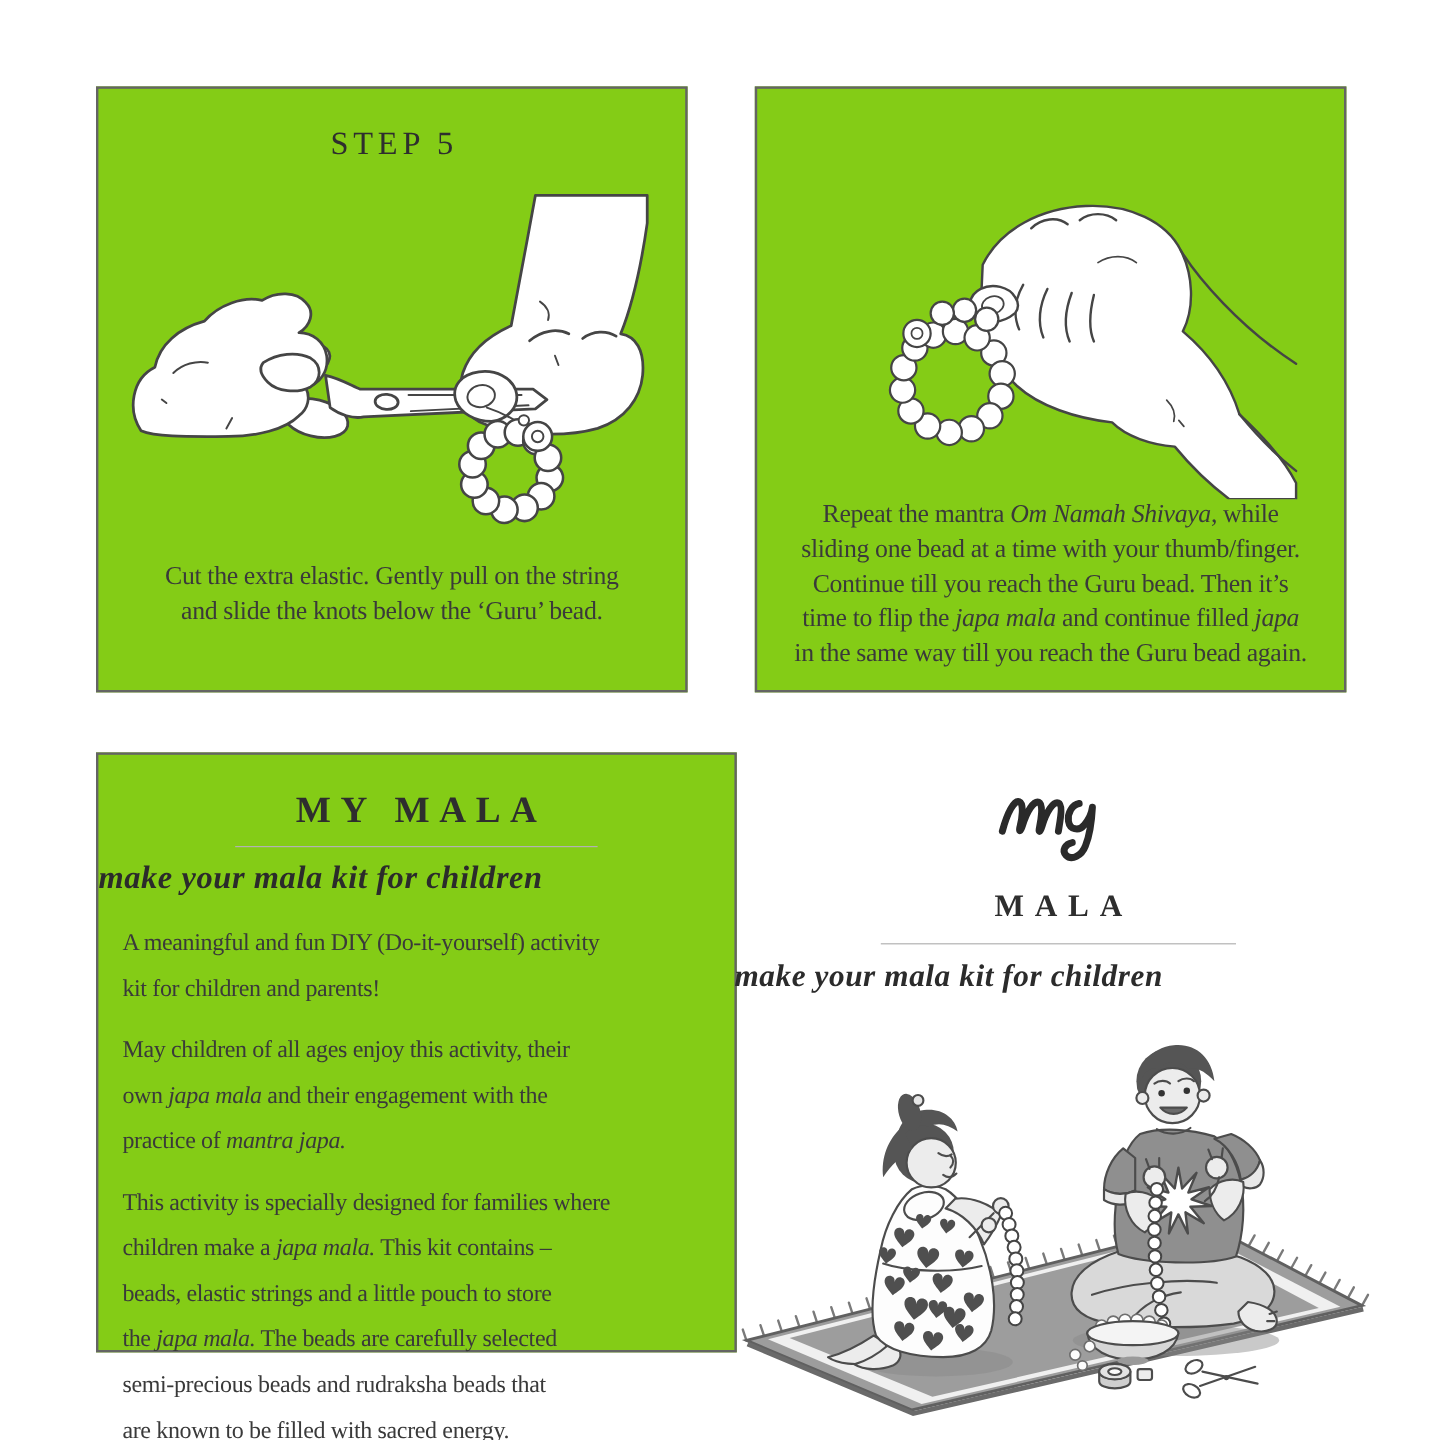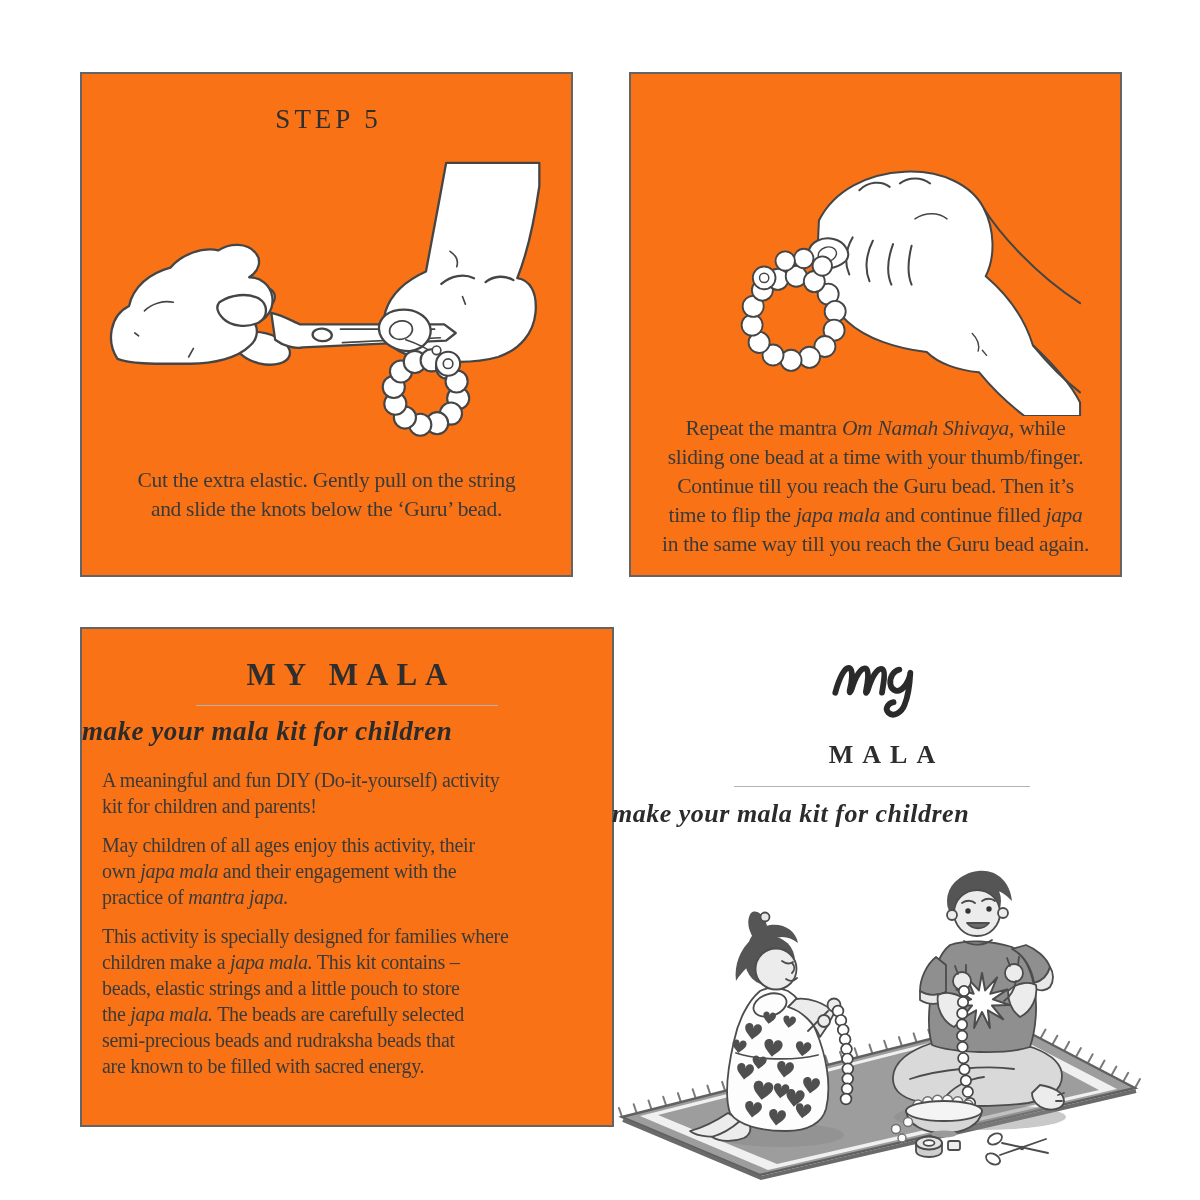--- a/index.html
+++ b/index.html
@@ -3,38 +3,38 @@
 <meta charset="utf-8">
 <style>
   :root{
     --border:#646464; --text:#3a3a3a; --title:#2e2e2e; --divider:#b2b2b2;
     --ink:#454545; --hair:#555555; --skin:#ececec; --shirt:#8f8f8f;
     --pants:#d9d9d9; --rug:#9d9d9d; --rugline:#606060; --stripe:#f0f0f0; --bead:#ffffff;
   }
   *{margin:0;padding:0;box-sizing:border-box;}
   html,body{width:1200px;height:1200px;background:#ffffff;overflow:hidden;}
   body{font-family:"Liberation Serif",serif;color:var(--text);position:relative;}
-  .box{position:absolute;background:#f97316;border:2px solid var(--border);}
+  .box{position:absolute;background:#84cc16;border:2px solid var(--border);}
   #box-step5{left:80px;top:72px;width:493px;height:505px;}
   #box-step6{left:629px;top:72px;width:493px;height:505px;}
   #box-mymala{left:80px;top:627px;width:534px;height:500px;}
   #brand-panel{position:absolute;left:612px;top:630px;width:540px;height:555px;text-align:center;}
   .step-title{margin-top:30px;text-align:center;font-size:27px;letter-spacing:4px;padding-left:4px;color:var(--title);}
   .illus{position:absolute;}
   #step5-art{left:24px;top:84px;width:442px;height:300px;}
   #step6-art{left:56px;top:64px;width:402px;height:278px;}
   .caption{position:absolute;left:0;right:0;text-align:center;font-size:21.5px;line-height:29px;
            letter-spacing:-0.3px;white-space:pre-line;color:var(--text);}
   #box-step5 .caption{top:392px;padding:0 7px;}
   #box-step6 .caption{top:340px;padding:0 20px;}
   .card-title{margin-top:28px;text-align:center;font-size:31px;font-weight:700;letter-spacing:8px;padding-left:8px;color:var(--title);}
   .divider{height:1px;background:var(--divider);width:302px;margin:12px auto 10px;}
   .script-sub{text-align:left;font-style:italic;font-weight:700;font-size:27px;color:#2b2b2b;letter-spacing:0.5px;}
   .card-body{padding:20px 18px 0 20px;}
-  .para{font-size:20px;line-height:26px;letter-spacing:-0.3px;white-space:pre-line;margin-bottom:13px;color:var(--text);}
+  .para{font-size:20px;line-height:38px;letter-spacing:-0.3px;white-space:pre-line;margin-bottom:13px;color:var(--text);}
   .para i{font-style:italic;}
   .caption i{font-style:italic;}
   #brand-my{width:118px;height:84px;margin:6px auto 0;display:block;}
   .brand-word{font-size:26px;font-weight:700;letter-spacing:9px;padding-left:9px;color:var(--title);margin-top:20px;}
   #brand-panel .divider{width:296px;margin:16px auto 12px;}
   #brand-panel .script-sub{font-size:26px;}
   #kids-art{display:block;margin:16px auto 0;width:540px;height:342px;}
 
   
   .ln{fill:none;stroke:var(--ink);stroke-width:2.4;stroke-linecap:round;stroke-linejoin:round;}

